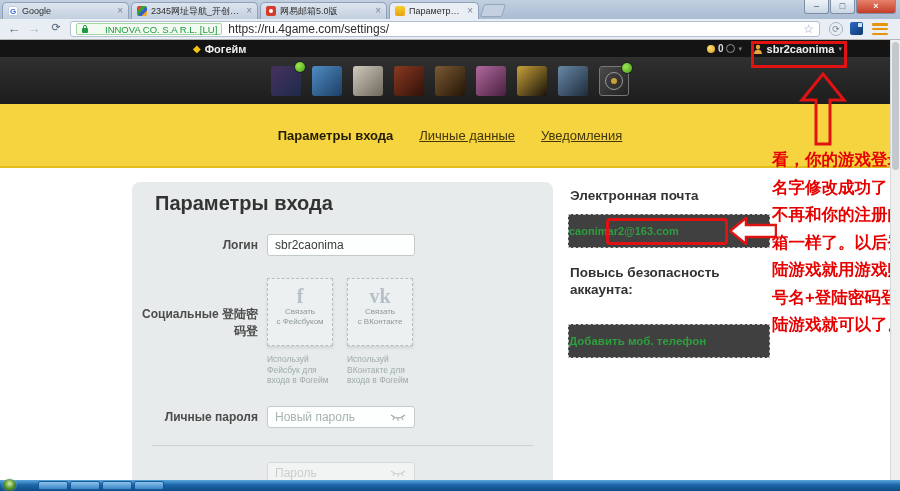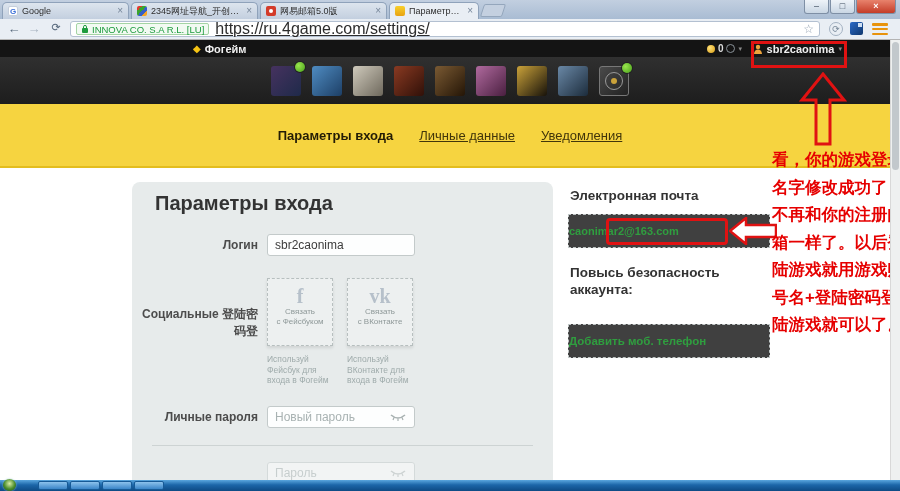--- a/index.html
+++ b/index.html
@@ -22,22 +22,22 @@
   .wincontrols { position:absolute; top:0; right:4px; display:flex; gap:1px; z-index:5; }
   .wc { width:25px; height:14px; background:linear-gradient(#eef3f8,#c9d6e4); border:1px solid #7e8fa5; border-top:none; border-radius:0 0 3px 3px; font-size:9px; line-height:13px; text-align:center; color:#3c4a5c; }
   .wc.close { width:40px; background:linear-gradient(#e8826c,#c43c28); color:#fff; font-weight:bold; }
 
   .addrrow { position:absolute; top:19px; left:0; right:0; height:21px; background:#e9eef4; border-bottom:1px solid #b4b4b4; }
   .navbtn { position:absolute; top:2px; font-size:13px; color:#5a6b7e; width:18px; text-align:center; }
   .navbtn.back { left:5px; }
   .navbtn.fwd { left:25px; color:#aab5c2; }
   .navbtn.reload { left:47px; font-size:11px; }
   .omnibox { position:absolute; left:70px; top:2px; width:750px; height:16px; background:#fff; border:1px solid #b3c0d1; border-radius:3px; display:flex; align-items:center; padding:0 5px; gap:6px; }
-  .evbadge { display:flex; align-items:center; gap:3px; border:1px solid #a4d4a4; background:#f2faf2; color:#1d9b3e; border-radius:2px; padding:0 4px; height:12px; font-size:9.5px; white-space:nowrap; }
-  .url { color:#2c2c2c; font-size:16px; white-space:nowrap;text-decoration:underline; }
+  .evbadge { display:flex; align-items:center; gap:16px; border:1px solid #a4d4a4; background:#f2faf2; color:#1d9b3e; border-radius:2px; padding:0 4px; height:12px; font-size:9.5px; white-space:nowrap; }
+  .url { color:#2c2c2c; font-size:12px; white-space:nowrap; }
   .star { margin-left:auto; color:#98a6b6; font-size:12px; line-height:12px; }
   .extbtn { position:absolute; top:3px; font-size:11px; color:#7a8a9a; }
   .ext-sync { left:829px; width:14px; height:14px; border:1px solid #a4b2c2; border-radius:50%; text-align:center; line-height:12px; font-size:9px; }
   .ext-blue { left:850px; width:13px; height:13px; background:linear-gradient(135deg,#2a6ac8,#10386e); border-radius:2px; }
   .ext-blue::after { content:""; position:absolute; right:1px; top:1px; width:4px; height:4px; background:#cfe0f4; }
   .menubtn { position:absolute; left:872px; top:4px; width:16px; height:12px; display:flex; flex-direction:column; justify-content:space-between; }
   .menubtn i { display:block; height:2.5px; background:#e8930c; border-radius:1px; }
 
   
   .page { position:absolute; top:40px; left:0; right:0; height:440px; background:#fff; overflow:hidden; }

